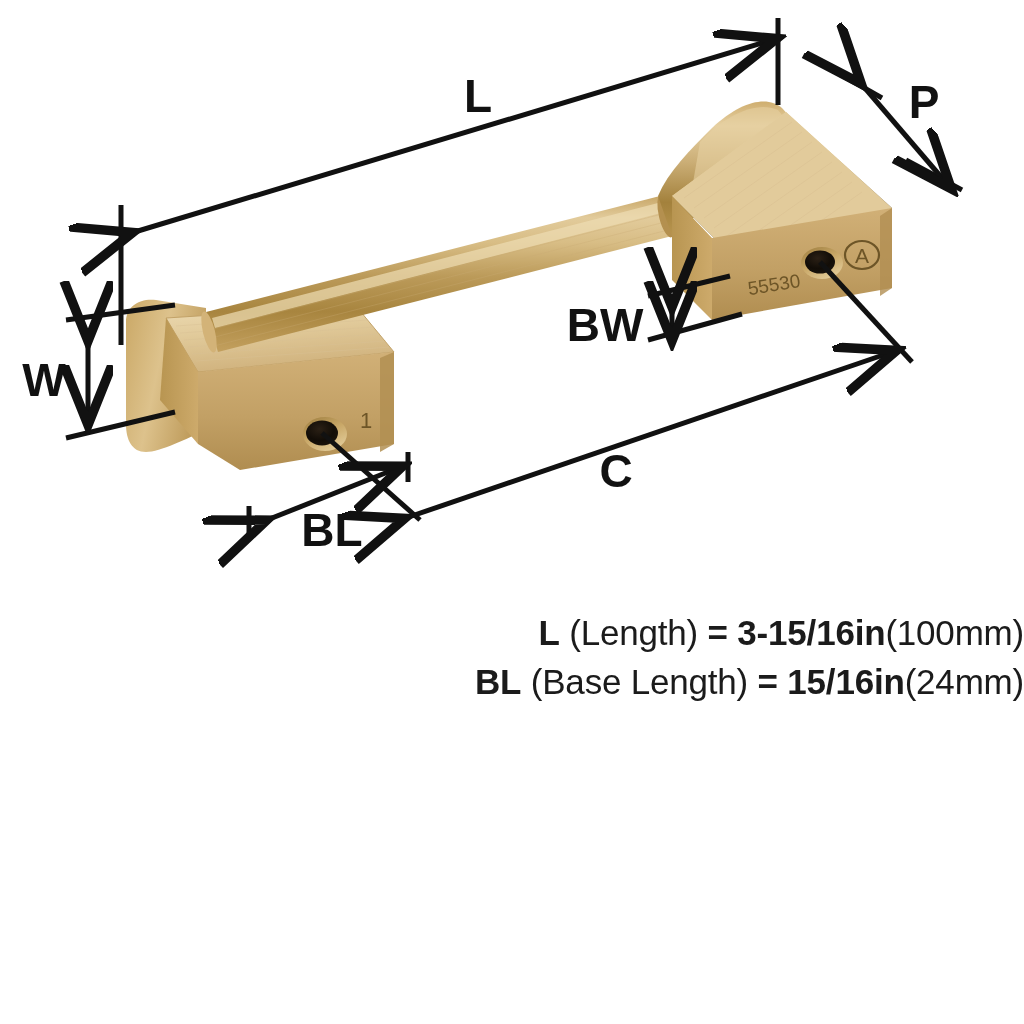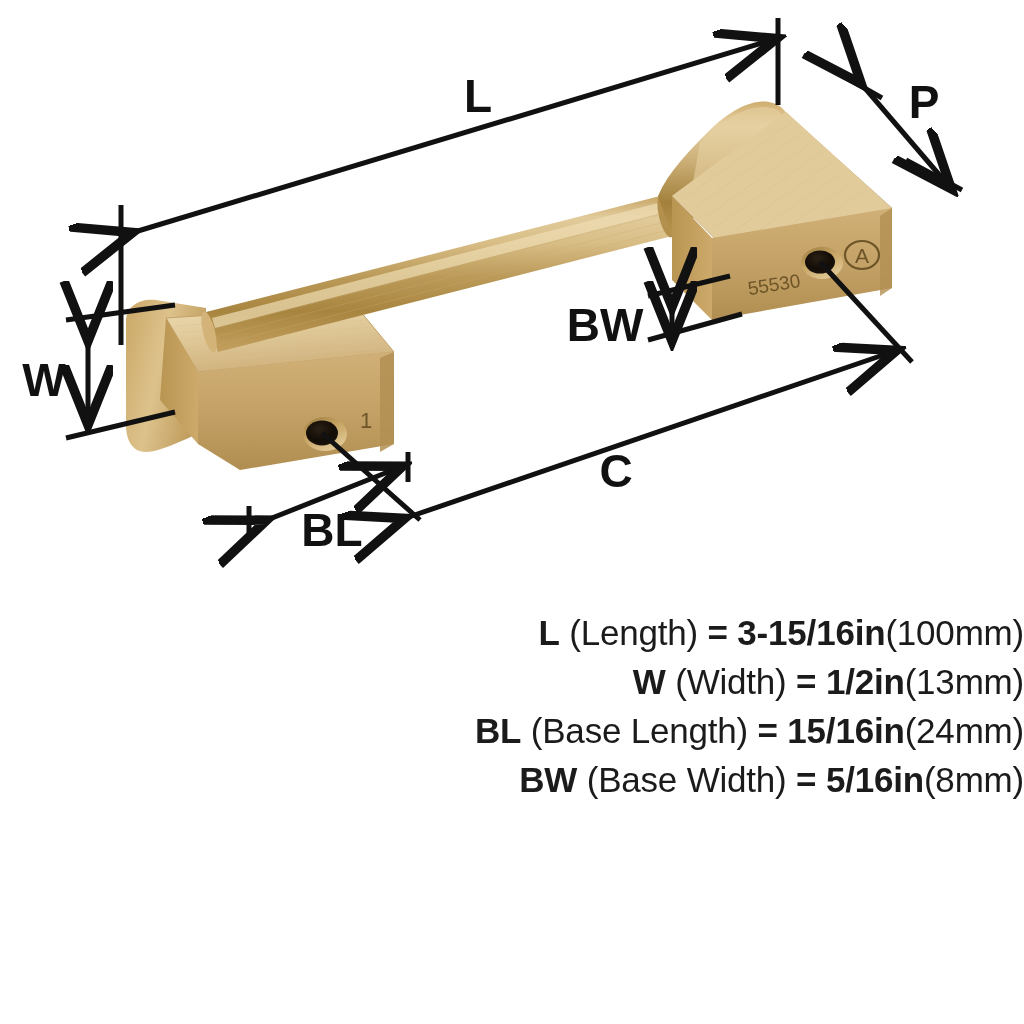--- a/index.html
+++ b/index.html
@@ -260,37 +260,25 @@
 
   <div class="spec-list">
 
     <div class="spec-line">
       <span class="spec-abbr">L</span>
       <span class="spec-name">(Length)</span>
       <span class="spec-eq">=</span>
       <span class="spec-value">3-15/16in</span><span class="spec-metric">(100mm)</span>
     </div>
 
-    <div class="spec-line">
-      <span class="spec-abbr">W</span>
-      <span class="spec-name">(Width)</span>
-      <span class="spec-eq">=</span>
-      <span class="spec-value">1/2in</span><span class="spec-metric">(13mm)</span>
-    </div>
 
 
 
     <div class="spec-line">
       <span class="spec-abbr">BL</span>
       <span class="spec-name">(Base Length)</span>
       <span class="spec-eq">=</span>
       <span class="spec-value">15/16in</span><span class="spec-metric">(24mm)</span>
     </div>
 
-    <div class="spec-line">
-      <span class="spec-abbr">BW</span>
-      <span class="spec-name">(Base Width)</span>
-      <span class="spec-eq">=</span>
-      <span class="spec-value">5/16in</span><span class="spec-metric">(8mm)</span>
-    </div>
 
   </div>
 </div>
 
 </body></html>

